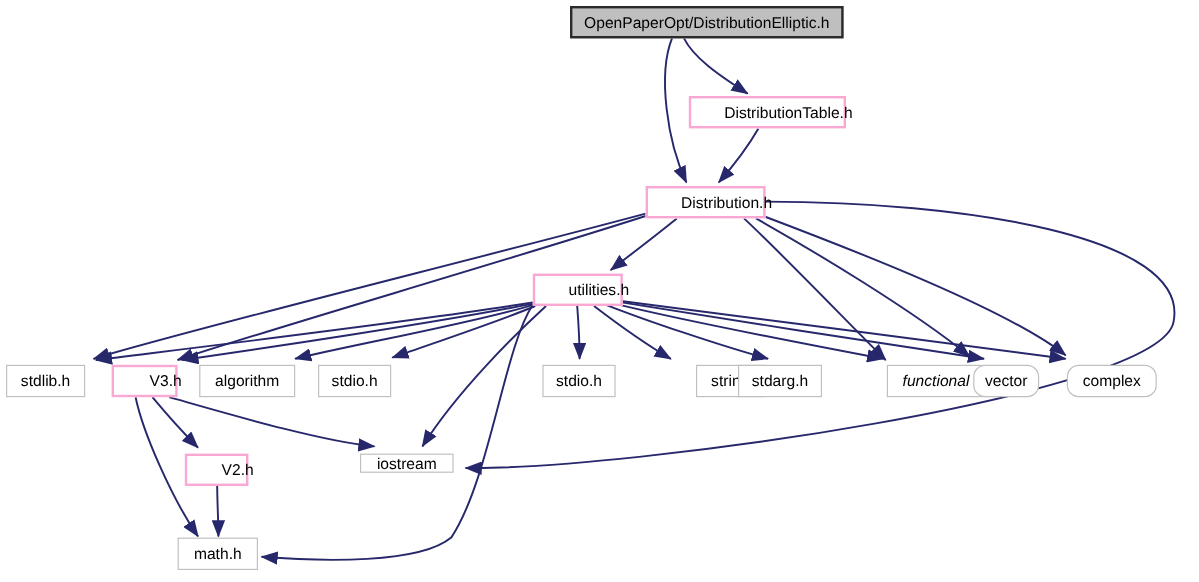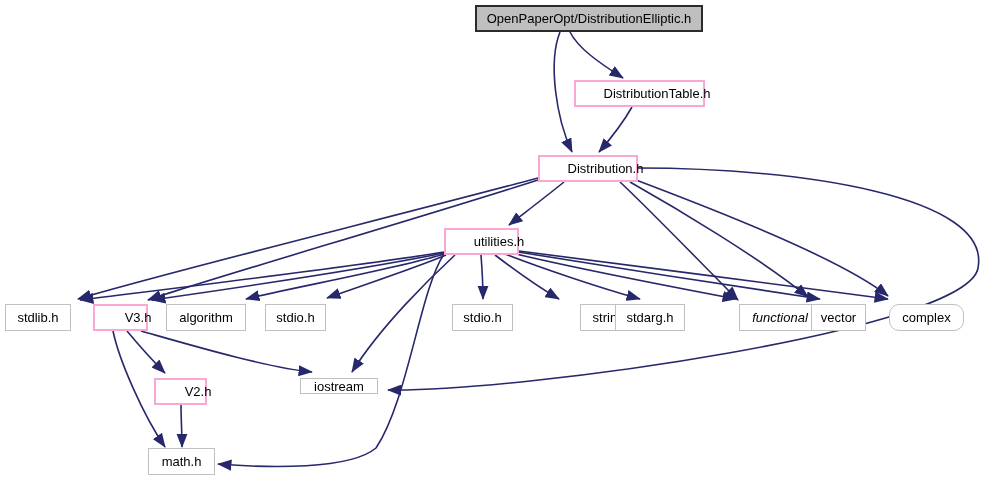--- a/index.html
+++ b/index.html
@@ -119,21 +119,21 @@
       </div>
       <div class="gnode" style="left: 536px; top: 304px; width: 57px; height: 27px; margin-left: 44px;">
         <span class="gnode-label">string</span>
       </div>
       <div class="gnode" style="left: 615px; top: 304px; width: 70px; height: 27px; align-items: center;">
         <span class="gnode-label">stdarg.h</span>
       </div>
       <div class="gnode" style="left: 739px; top: 304px; width: 82px; height: 27px; font-style: italic;">
         <span class="gnode-label">functional</span>
       </div>
-      <div class="gnode" style="left: 811px; top: 304px; width: 55px; height: 27px;">
+      <div class="gnode" style="left: 811px; top: 304px; width: 55px; height: 27px; border-radius: 10px;">
         <span class="gnode-label">vector</span>
       </div>
       <div class="gnode" style="left: 889px; top: 304px; width: 75px; height: 27px; border-radius: 10px;">
         <span class="gnode-label">complex</span>
       </div>
       <div class="gnode bold-border" style="left: 154px; top: 378px; width: 53px; height: 27px;">
         <span class="gnode-label">V2.h</span>
       </div>
       <div class="gnode" style="left: 300px; top: 378px; width: 78px; height: 16px;">
         <span class="gnode-label">iostream</span>

